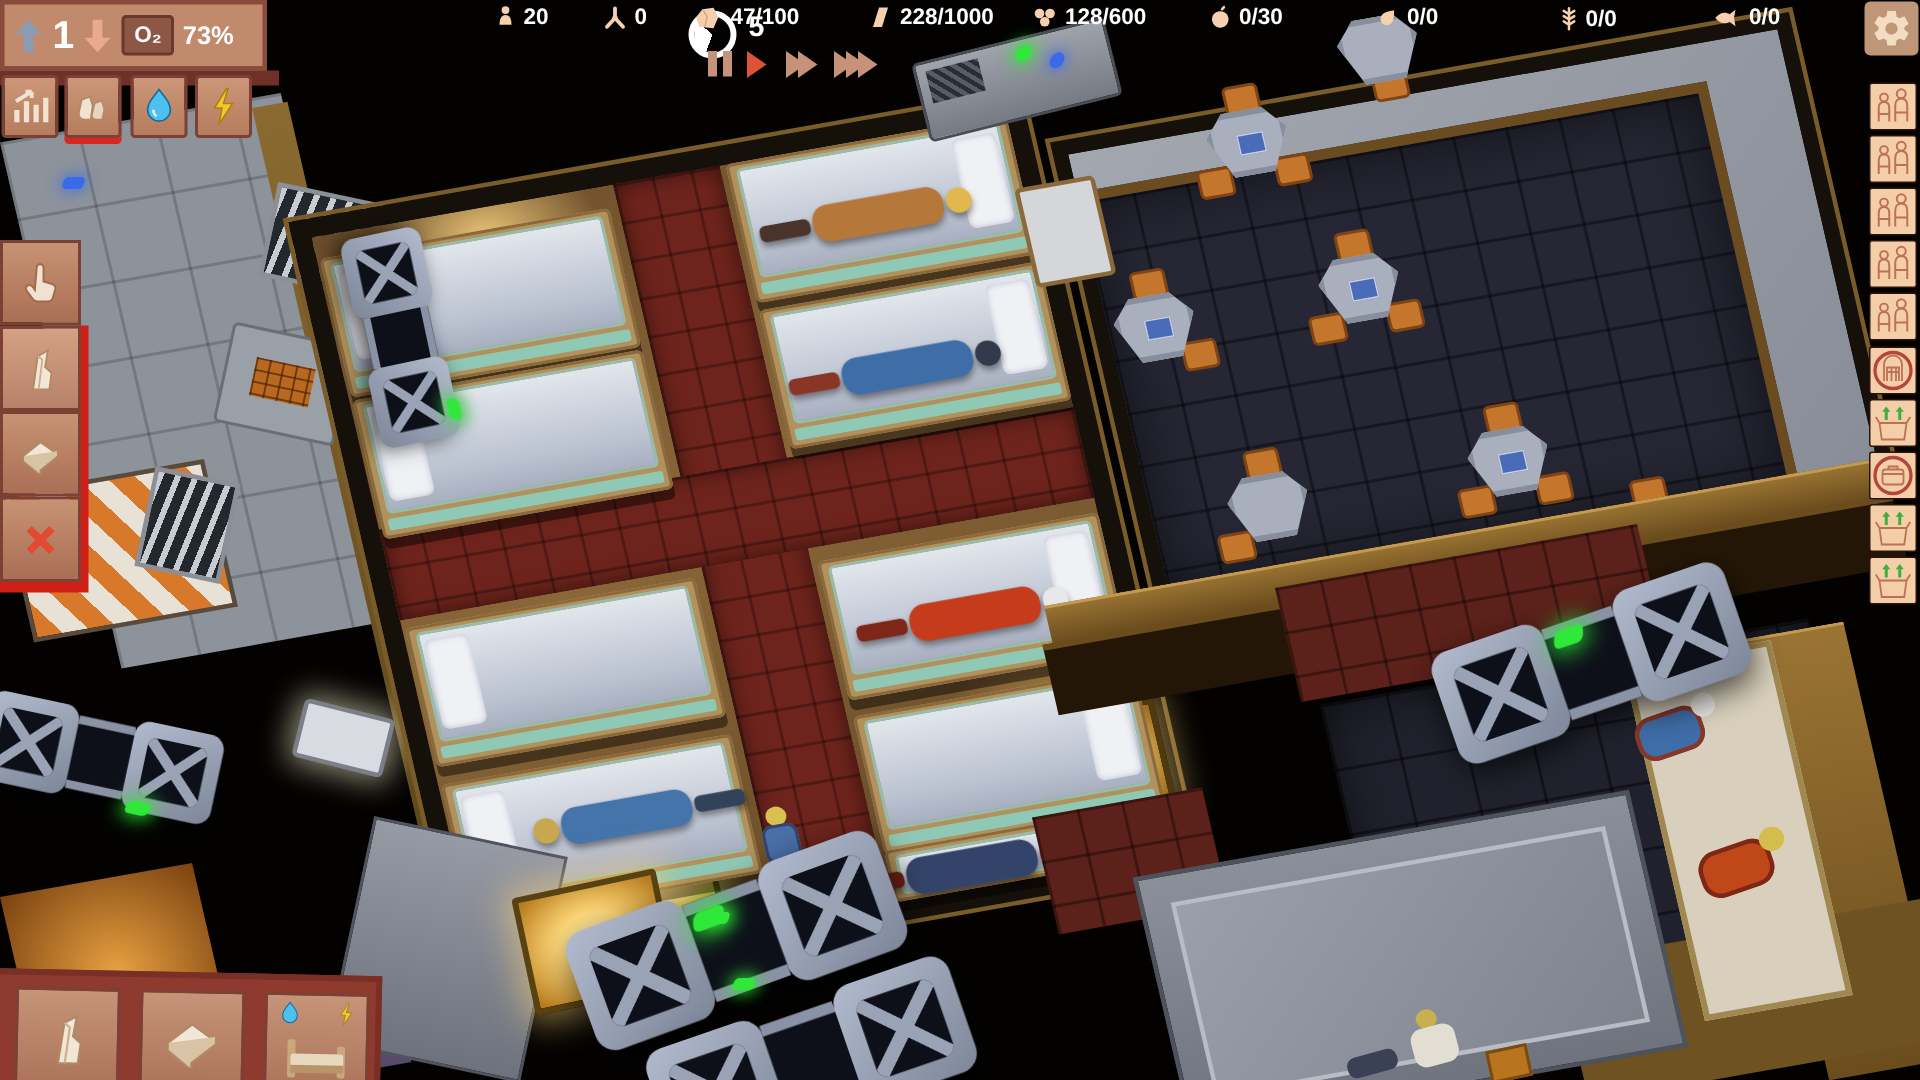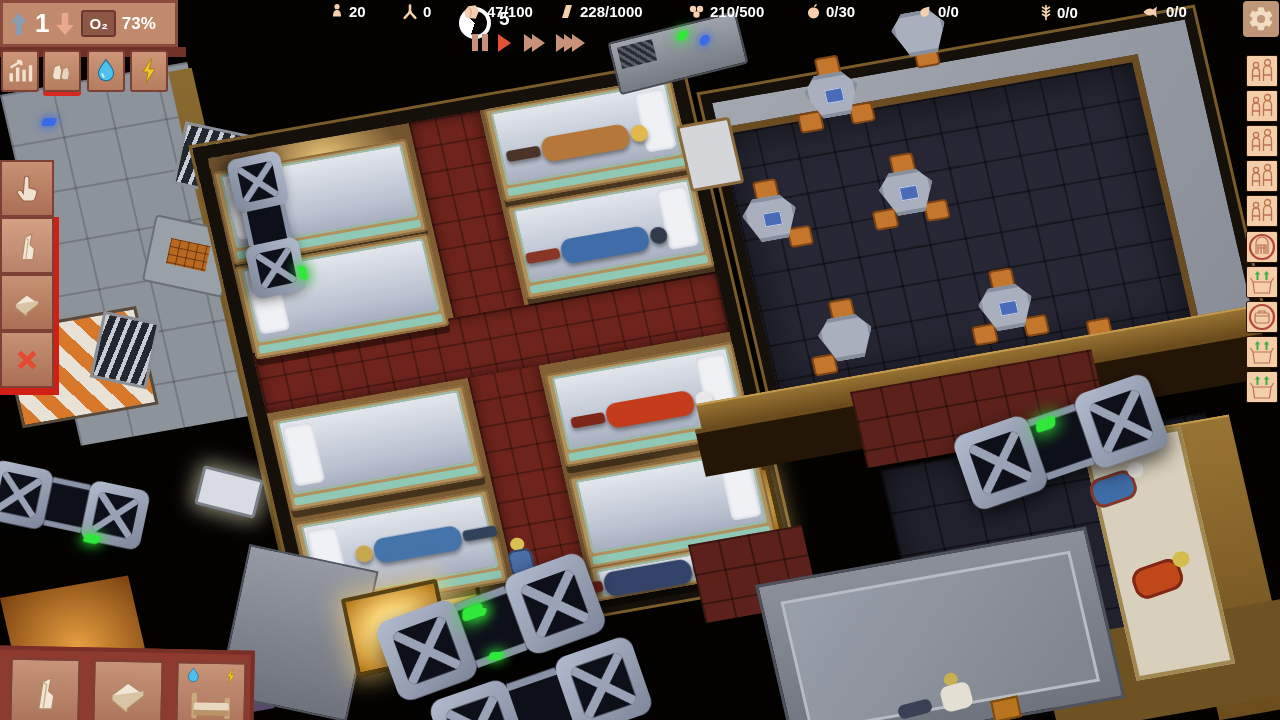--- a/index.html
+++ b/index.html
@@ -364,33 +364,33 @@
       </svg>
     <span>0</span>
     </div>
   <div class="res" style="left:463px;">
     <svg width="19" height="16" viewBox="0 0 18 15">
         <path d="M3 13 1 7l4-5 7-1 3 6-3 7z" fill="#f6d0ae"></path>
         <path d="M5.5 2.5 8 7l-1.5 6" stroke="#d8a888" stroke-width="1" fill="none"></path>
       </svg>
     <span>47/100</span>
     </div>
-  <div class="res" style="left:558px;">
+  <div class="res" style="left:578px;">
     <svg width="17" height="17" viewBox="0 0 17 17">
         <path d="M4 15 8 2h6L10 15z" fill="#f6d0ae"></path>
       </svg>
     <span>228/1000</span>
     </div>
   <div class="res" style="left:688px;">
     <svg width="17" height="15" viewBox="0 0 17 14" fill="#f6d0ae">
         <circle cx="5" cy="4.5" r="3.2"></circle>
         <circle cx="12" cy="4.5" r="3.2"></circle>
         <circle cx="8.5" cy="10" r="3.2"></circle>
       </svg>
-    <span>210/500</span>
+    <span>128/600</span>
     </div>
   <div class="res" style="left:806px;">
     <svg width="15" height="17" viewBox="0 0 15 16">
         <path d="M8.6 3.4c.2-1.2.9-2 2-2.4" stroke="#f6d0ae" stroke-width="1.6" fill="none"></path>
         <path d="M7.5 4C4 4 2 6.5 2 9.3 2 12.4 4.5 15 7.5 15S13 12.4 13 9.3C13 6.5 11 4 7.5 4z" fill="#f6d0ae"></path>
       </svg>
     <span>0/30</span>
     </div>
   <div class="res" style="left:918px;">
     <svg width="15" height="15" viewBox="0 0 16 16" style="transform:rotate(40deg);">

